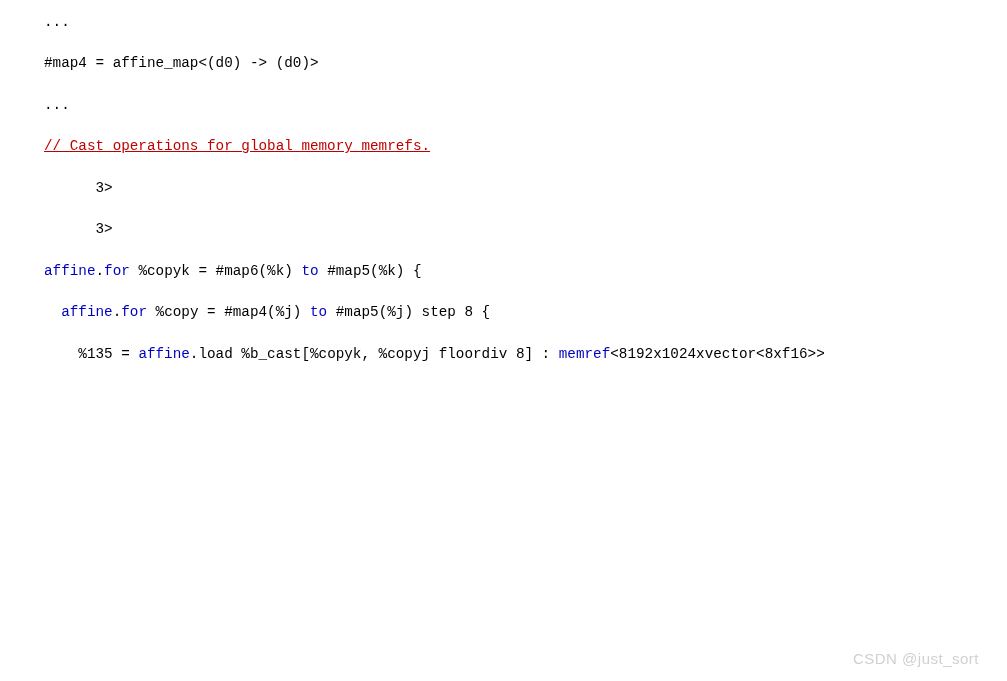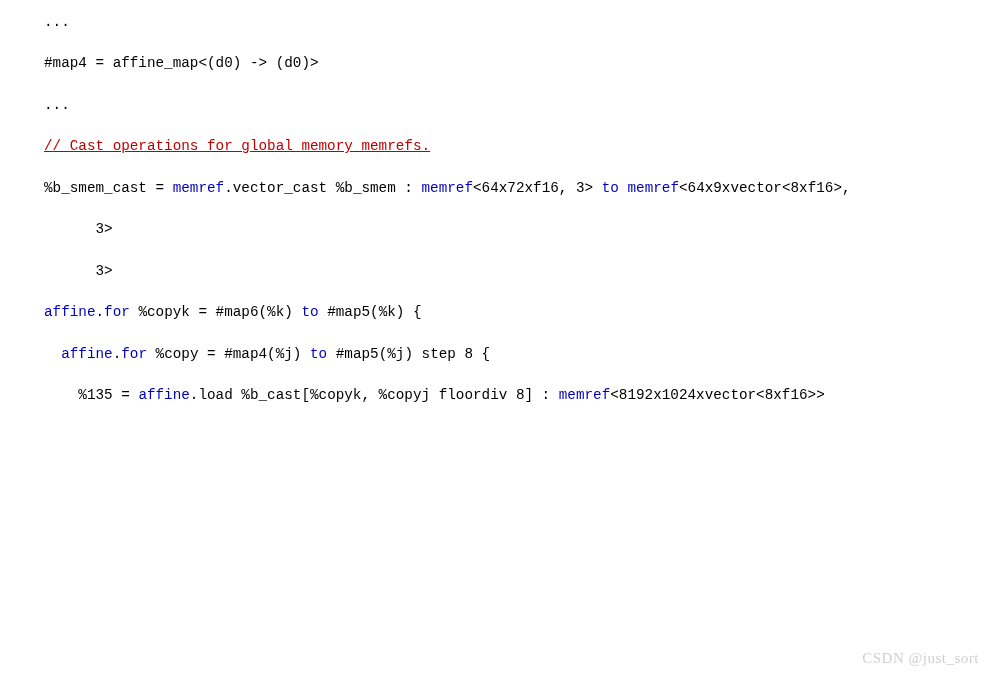--- a/index.html
+++ b/index.html
@@ -22,34 +22,33 @@
   .kw{color:#0000c0;}       
   .cm{color:#c00000;text-decoration:underline;}       
   .d1{padding-left:2ch;}
   .d2{padding-left:4ch;}
   .d3{padding-left:6ch;}
   .watermark{
     position:fixed;
     right:28px;
     bottom:14px;
     color:#d0d0d0;
-    font-family:Liberation Serif, serif;
+    font-family:Liberation Sans, sans-serif;
     font-size:15px;
     letter-spacing:.5px;
     pointer-events:none;
   }
 </style>
 </head>
 <body>
 
 <pre class="code"><span class="line">...</span>
 <span class="line"><span>#map4 = affine_map&lt;(d0) -&gt; (d0)&gt;</span></span>
 <span class="line">...</span>
 <span class="line cm">// Cast operations for global memory memrefs.</span>
-<span class="line"><span>%b_smem_cast = </span><span class="kw">memref</span><span>.vector_cast %b_smem : </span><span class="kw">memref</span><span>&lt;64x72xf16, 3&gt; </span><span class="kw">to</span><span> </span><span class="kw">memref</span><span>&lt;64x9xvector&lt;8xf16&gt;,</span></span>
 <span class="line d3">3&gt;</span>
 <span class="line d3">3&gt;</span>
 <span class="line"><span class="kw">affine</span><span>.</span><span class="kw">for</span><span> %copyk = #map6(%k) </span><span class="kw">to</span><span> #map5(%k) {</span></span>
 <span class="line d1"><span class="kw">affine</span><span>.</span><span class="kw">for</span><span> %copy = #map4(%j) </span><span class="kw">to</span><span> #map5(%j) step 8 {</span></span>
 <span class="line d2"><span>%135 = </span><span class="kw">affine</span><span>.load %b_cast[%copyk, %copyj floordiv 8] : </span><span class="kw">memref</span><span>&lt;8192x1024xvector&lt;8xf16&gt;&gt;</span></span>
 
 
 
 
 

